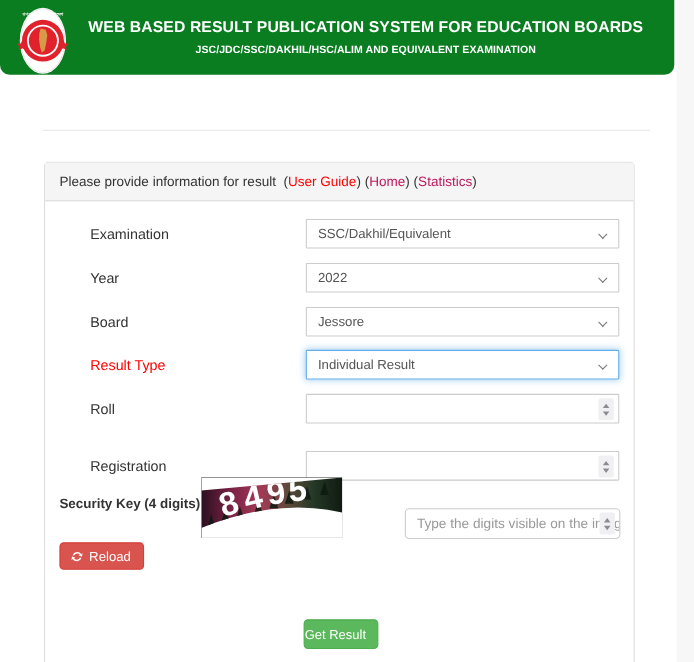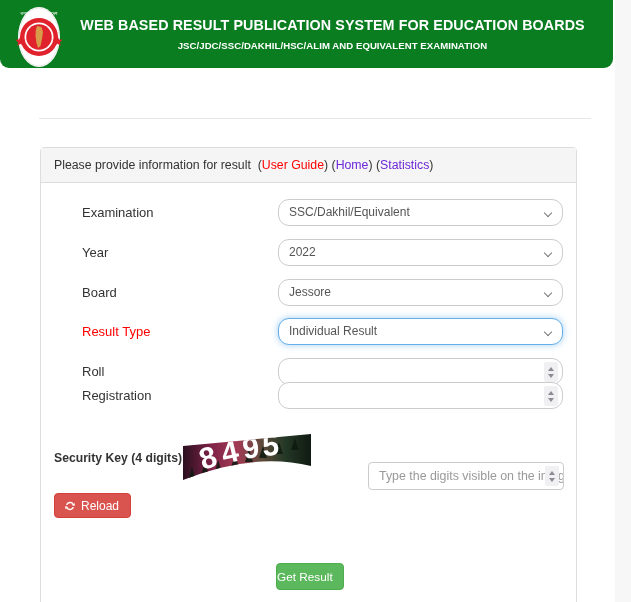--- a/index.html
+++ b/index.html
@@ -107,21 +107,21 @@
     align-items: center;
     padding-left: 13px;
   }
   .panel-heading-text {
     font-size: 12.3px;
     color: #333333;
     white-space: nowrap;
   }
   .lnk { text-decoration: none; }
   .lnk-red { color: #ff0000; }
-  .lnk-blue { color: #6d28d9; }
+  .lnk-blue { color: #be185d; }
   .paren { color: #333333; }
 
   
   .form-row {
     position: absolute;
     left: 0;
     width: 100%;
     height: 30px;
   }
   .field-label {
@@ -138,21 +138,21 @@
 
   .control-select,
   .control-number {
     position: absolute;
     left: 237px;
     top: 0;
     width: 285px;
     height: 27px;
     box-sizing: border-box;
     border: 1px solid #cccccc;
-    border-radius: 11px;
+    border-radius: 1px;
     background: #ffffff;
     font-family: "Liberation Sans", sans-serif;
     font-size: 12px;
     color: #555555;
     padding: 0 24px 0 10px;
     line-height: 25px;
     white-space: nowrap;
     overflow: hidden;
   }
   .control-select.focused {
@@ -362,21 +362,21 @@
       <div class="field-label">Roll</div>
       <div class="control-number">
         <span></span>
         <span class="spinner">
           <span class="spin-up"></span>
           <span class="spin-down"></span>
         </span>
       </div>
     </div>
 
-    <div class="form-row" style="top:234px;text-align:center;">
+    <div class="form-row" style="top:262px;text-align:center;">
       <div class="field-label">Registration</div>
       <div class="control-number">
         <span></span>
         <span class="spinner">
           <span class="spin-up"></span>
           <span class="spin-down"></span>
         </span>
       </div>
     </div>
 

